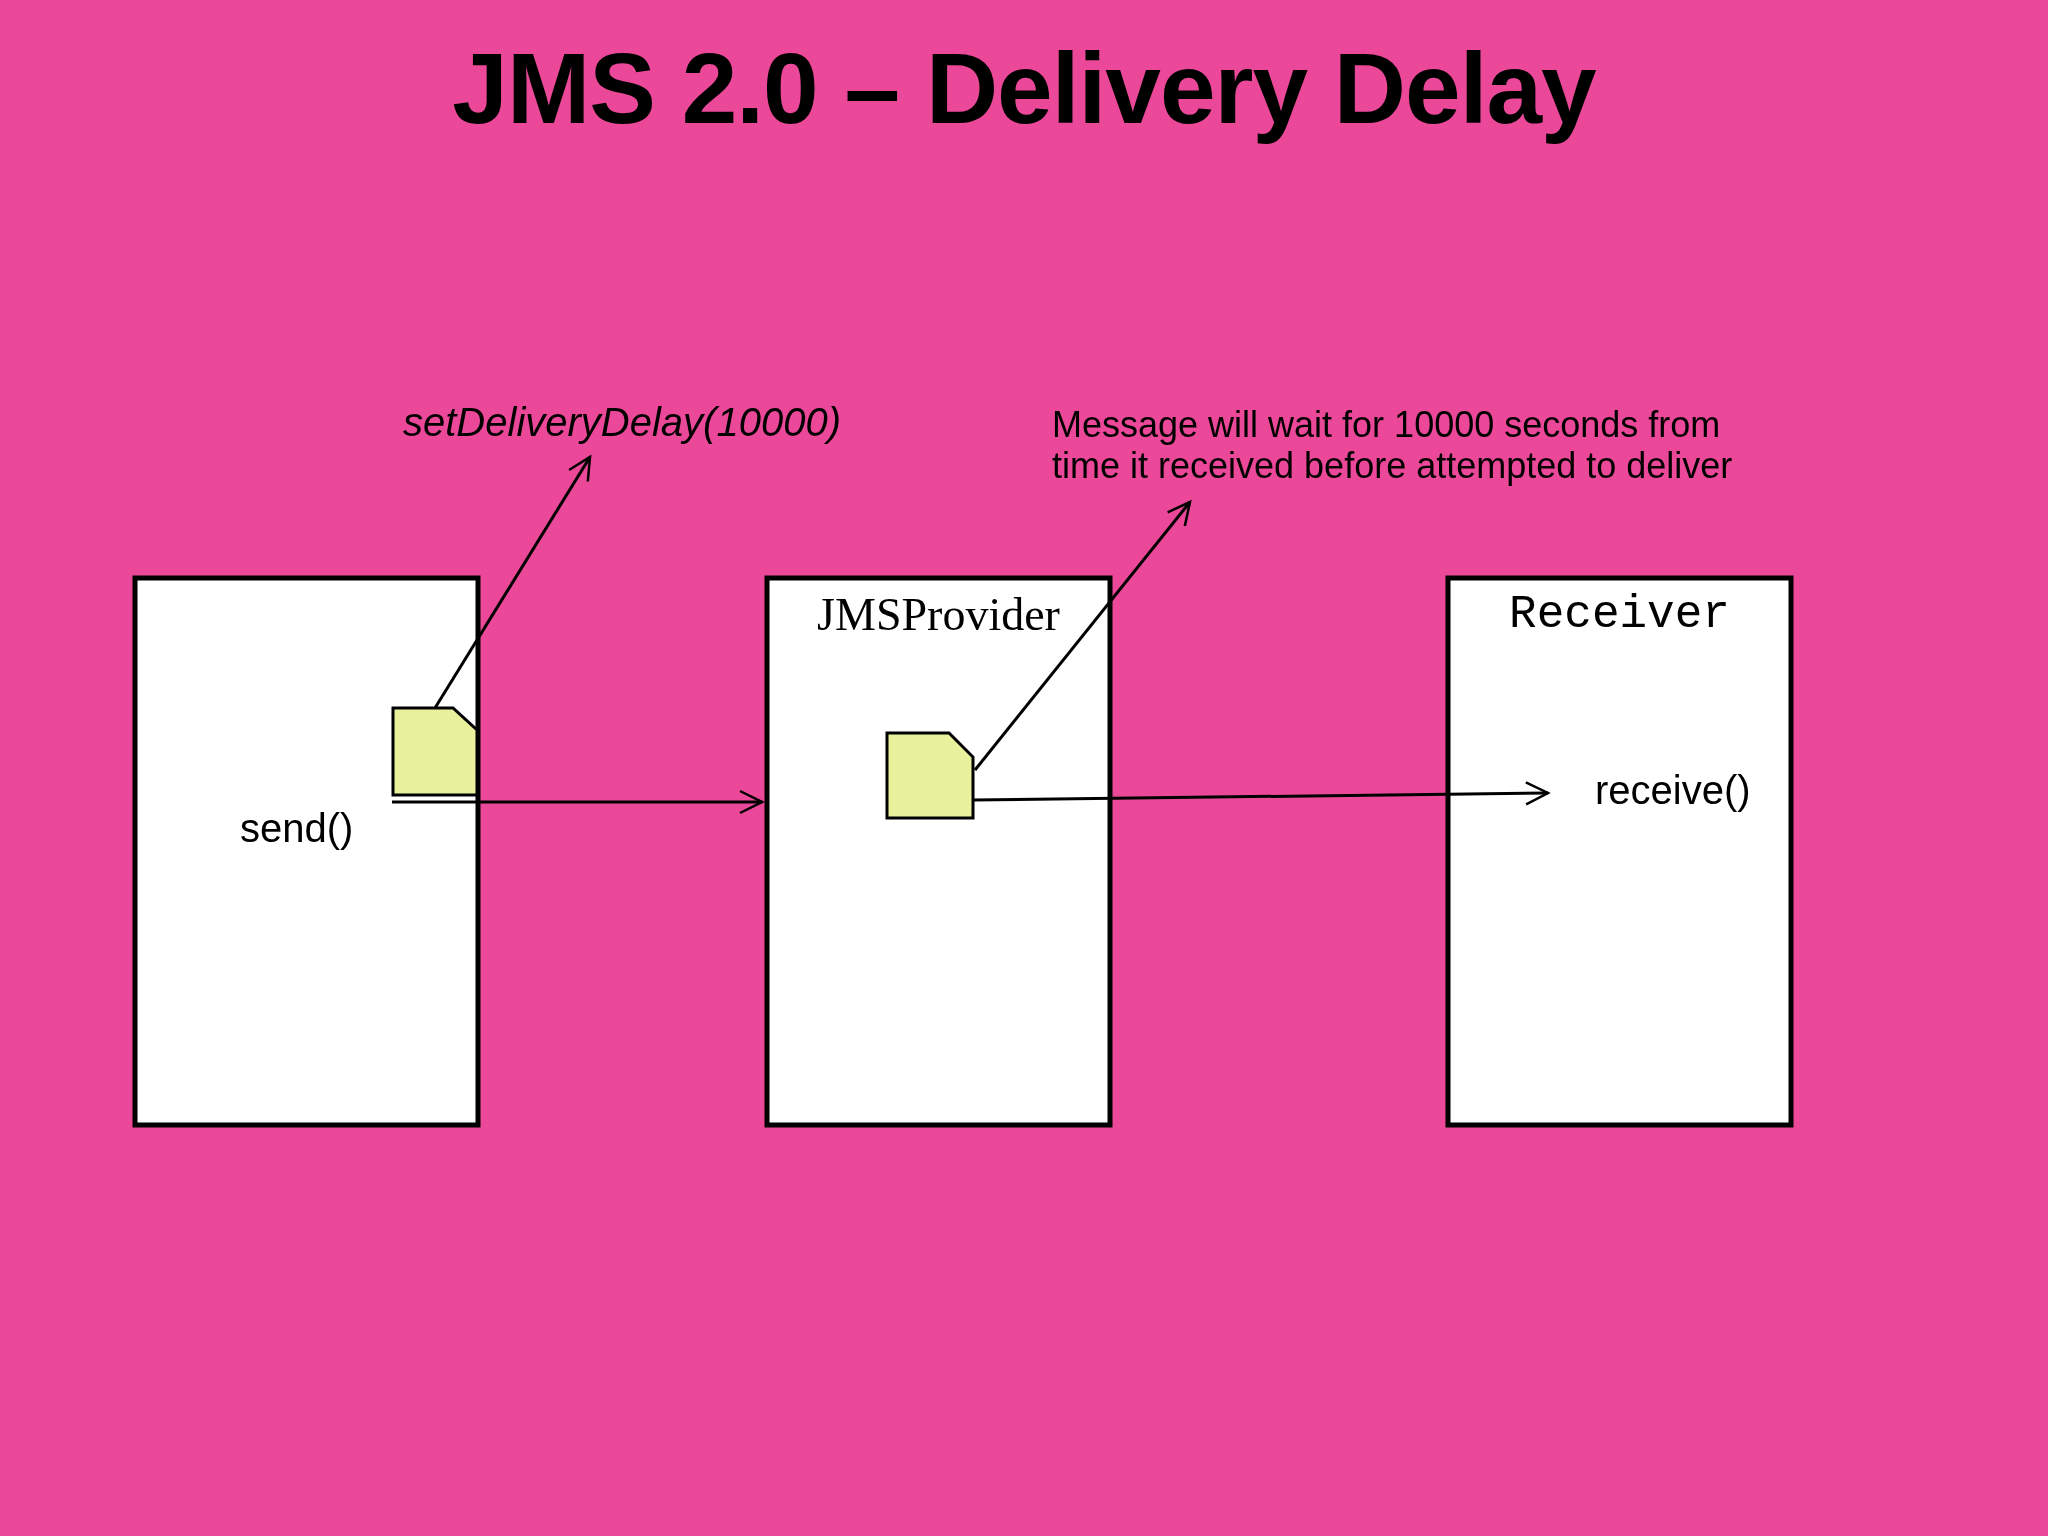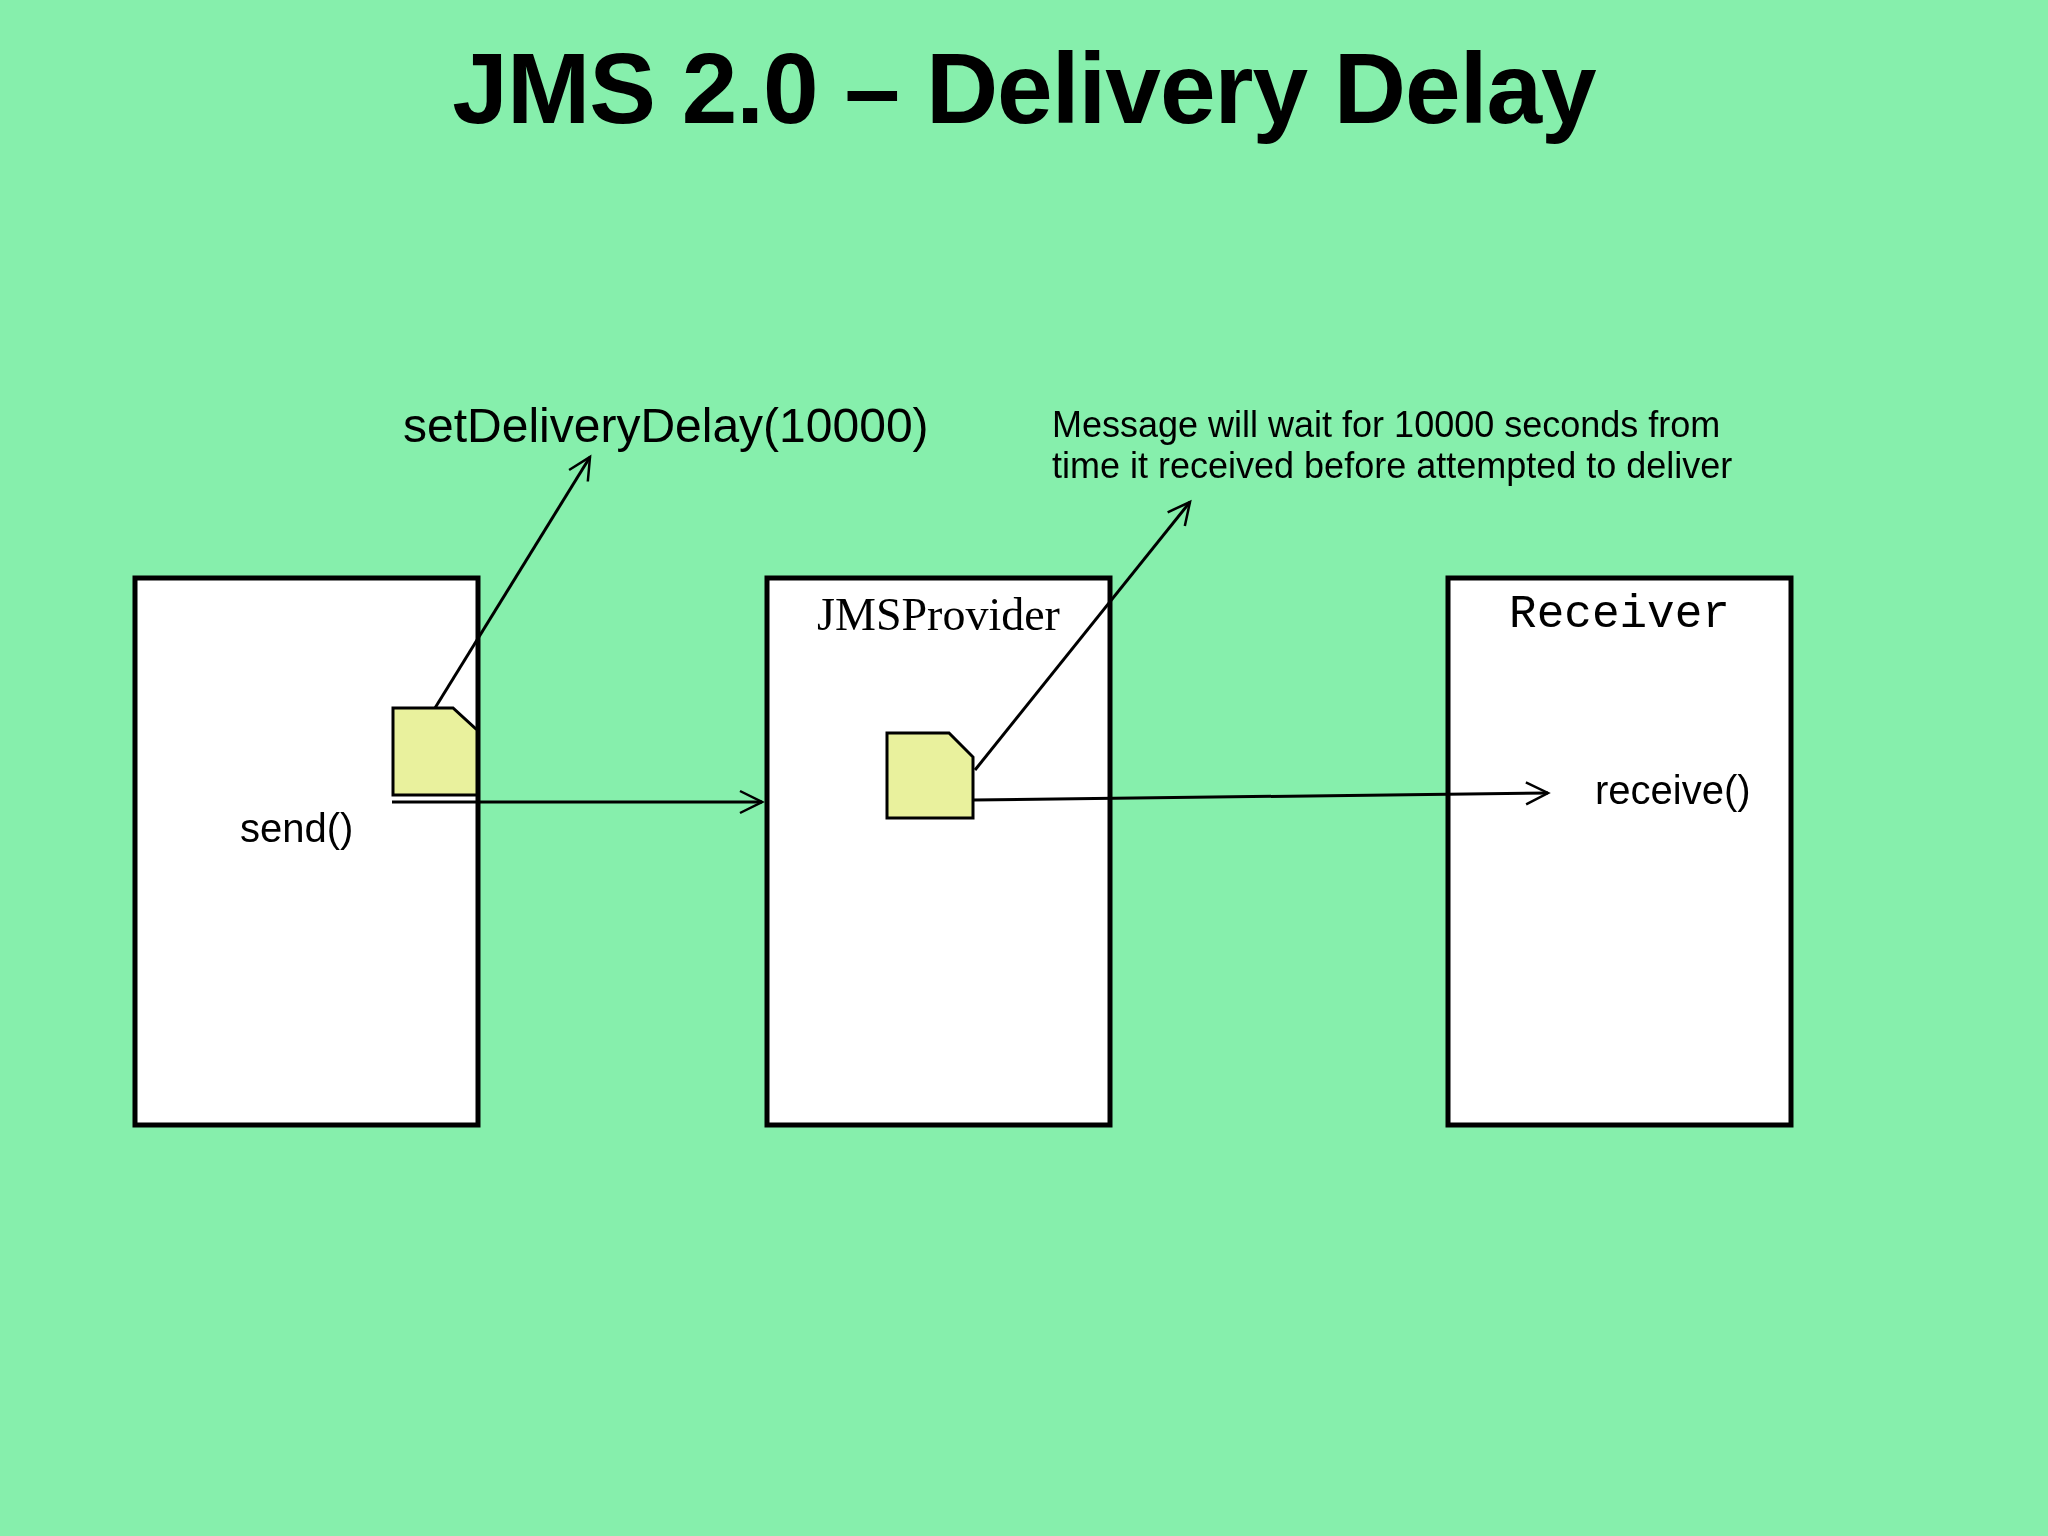--- a/index.html
+++ b/index.html
@@ -1,19 +1,19 @@
 <!DOCTYPE html>
 <html><head>
 <meta charset="utf-8">
 <style>
   html,body { margin:0; padding:0; background:#ffffff; }
   .page {
     position:relative;
     width:2048px; height:1536px;
-    background:#86efac;
+    background:#ec4899;
     font-family:"Liberation Sans", sans-serif;
     color:#000000;
     overflow:hidden;
   }
   .slide-title {
     position:absolute;
     left:0; top:38px; width:2048px;
     text-align:center;
     font-size:100px;
     font-weight:bold;
@@ -21,21 +21,21 @@
     letter-spacing:-1px;
     white-space:nowrap;
   }
   .diagram-svg { position:absolute; left:0; top:0; }
   .box { fill:#ffffff; stroke:#000000; stroke-width:5px; }
   .note { stroke:#000000; stroke-width:3px; }
   .arrow-line { stroke:#000000; stroke-width:3px; fill:none; }
   .label { position:absolute; line-height:1; white-space:nowrap; }
   .box-title { font-size:46px; text-align:center; width:343px; }
   .method-label { font-size:40px; }
-  .annotation { font-size:48px; }
+  .annotation { font-size:40px;font-style:italic; }
   .annotation-block { position:absolute; font-size:36px; line-height:41px; white-space:nowrap; }
 </style>
 </head>
 <body>
 
 <div class="page">
 
   <div class="slide-title">JMS 2.0 – Delivery Delay</div>
 
   <svg class="diagram-svg" width="2048" height="1536" viewBox="0 0 2048 1536">

